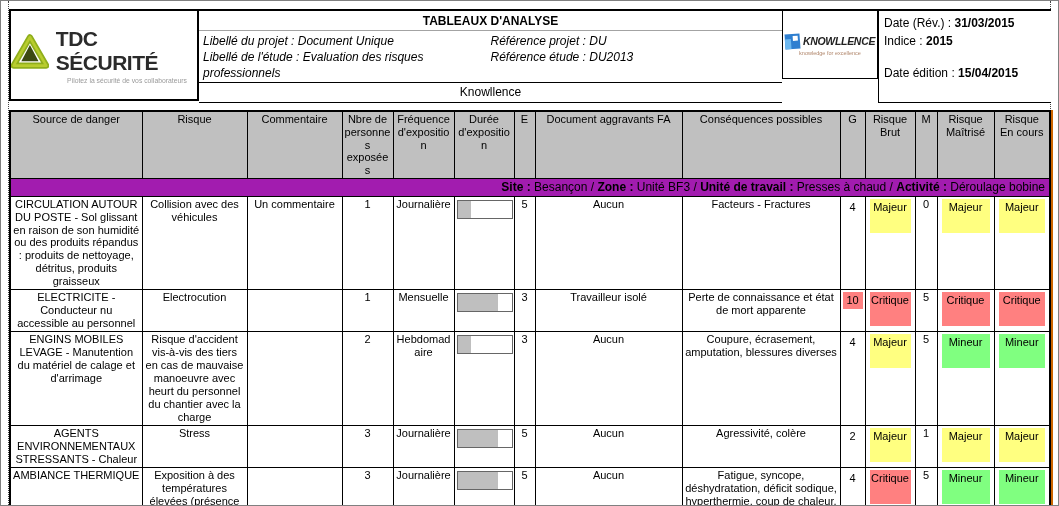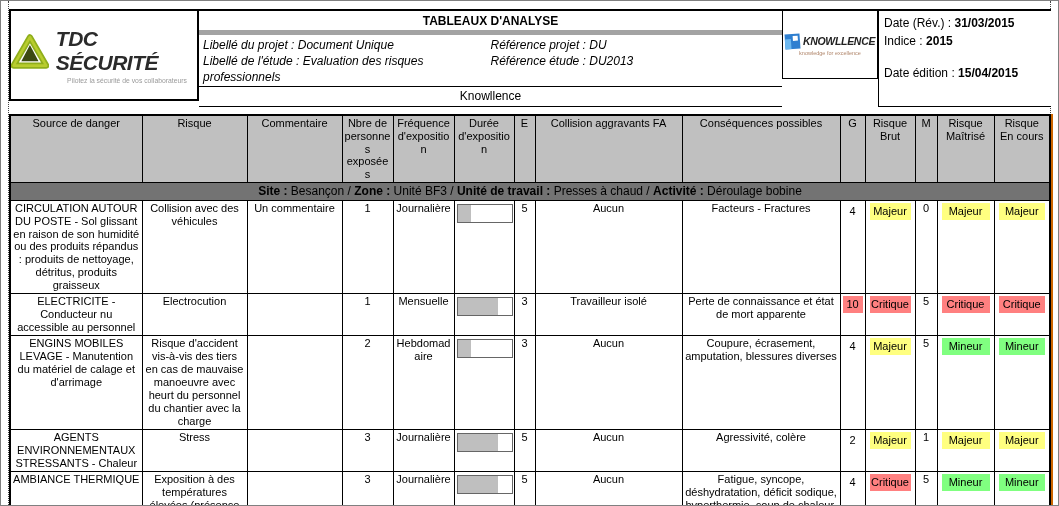--- a/index.html
+++ b/index.html
@@ -11,26 +11,26 @@
   }
   .pageline { position:absolute; top:0; bottom:0; width:0; border-left:1px dotted #444; z-index:0; }
   .pageline.left { left:7px; }
   .pageline.right { left:1049px; }
   .page { position:absolute; left:8px; top:8px; width:1042px; z-index:1; }
 
   
   .header-band { display:flex; width:100%; background:#fff; border-top:2px solid #000; }
   .logo-cell { width:190px; height:90px; border:2px solid #000; border-top:none;
     display:flex; flex-direction:column; align-items:center; justify-content:center; }
-  .logo-row { display:flex; align-items:center; gap:7px;font-style:italic; }
+  .logo-row { display:flex; align-items:center; gap:7px; }
   .logo-title { font-size:21px; font-weight:bold; color:#2b2b2b; letter-spacing:-0.5px; }
   .logo-tagline { font-size:6.8px; color:#9a9a9a; margin-top:2px; margin-left:46px; }
   .center-cell { flex:1; display:flex; flex-direction:column; border-bottom:1px solid #000; }
   .title-row { text-align:center; font-weight:bold; font-size:12px; padding:3px 0 2px;
-    border-bottom:5px solid #a3a3a3; }
+    border-bottom:1px solid #a3a3a3; }
   .info-area { flex:1; display:grid; grid-template-columns: 50% 50%; padding:2px 4px 0; }
   .info-line { font-size:12px; line-height:1.35; padding-right:10px;font-style:italic; }
   .kn-strip { border-top:1px solid #000; text-align:center; font-size:12px; padding:2px 0 3px; }
   .kn-cell { width:96px; height:68px; border:1px solid #000; border-top:none;
     display:flex; flex-direction:column; align-items:center; justify-content:center; }
   .kn-row { display:flex; align-items:center; gap:3px; }
   .kn-icon { width:15px; height:15px; background:#2f7fd0; position:relative; transform:rotate(-4deg); }
   .kn-icon::before { content:""; position:absolute; right:2px; top:2px; width:5px; height:5px; background:#fff; }
   .kn-icon::after { content:""; position:absolute; left:0; bottom:0; width:6px; height:10px; background:#6cb8f0; }
   .kn-name { font-size:10.5px; font-weight:bold; font-style:italic; color:#222; letter-spacing:-0.3px; }
@@ -41,30 +41,30 @@
   .date-line.last { margin-top:14px; }
 
   
   .table-wrap { margin-top:7px; width:fit-content; border-right:2px solid #c60;
     border-bottom:2px solid #c60; }
   table { border-collapse:collapse; table-layout:fixed; width:1040px; background:#fff;
     border:2px solid #000; }
   th, td { border:1px solid #000; font-size:11px; vertical-align:top; text-align:center;
     padding:1px 2px; line-height:1.18; word-wrap:break-word; }
   thead th { background:#c0c0c0; font-weight:normal; height:34px; }
-  tr.site-row td { background:#737373; text-align:center; font-size:12px; padding:1px 4px; height:15px; }
+  tr.site-row td { background:#a21caf; text-align:right; font-size:12px; padding:1px 4px; height:15px; }
   tr.site-row .lbl { font-weight:bold; }
   tbody tr:nth-child(1){ height:72px;padding-left:44px; }
   tbody tr:nth-child(2){ height:30px; }
   tbody tr:nth-child(3){ height:66px; }
   tbody tr:nth-child(4){ height:34px; }
   tbody tr:nth-child(5){ height:60px; }
   tbody tr:nth-child(6){ height:32px; }
   tbody tr:nth-child(7){ height:43px; }
-  .badge { height:17px; line-height:17px; margin:1px 2px; font-size:11px; }
+  .badge { height:34px; line-height:17px; margin:1px 2px; font-size:11px; }
   .gval  { height:17px; line-height:17px; margin:1px 0; }
   .gauge { position:relative; width:56px; height:19px; border:1px solid #666; background:#fff;
     margin:2px auto 0; overflow:hidden; }
   .gauge-fill { position:absolute; left:0; top:0; bottom:0; background:#bfbfbf; }
   .gauge-label { position:absolute; top:18px; font-size:11px; white-space:nowrap; }
 
   
   .tdc-triangle { width:40px; height:36px; }
 </style>
 </head>
@@ -135,21 +135,21 @@
     </colgroup>
     <thead>
       <tr>
         <th>Source de danger</th>
         <th>Risque</th>
         <th>Commentaire</th>
         <th>Nbre de personnes exposées</th>
         <th>Fréquence d'exposition</th>
         <th>Durée d'exposition</th>
         <th>E</th>
-        <th>Collision aggravants FA</th>
+        <th>Document aggravants FA</th>
         <th>Conséquences possibles</th>
         <th>G</th>
         <th>Risque Brut</th>
         <th>M</th>
         <th>Risque Maîtrisé</th>
         <th>Risque En cours</th>
       </tr>
       <tr class="site-row">
         <td colspan="14">
           <span class="lbl">Site : </span><span>Besançon</span><span> / </span><span class="lbl">Zone : </span><span>Unité BF3</span><span> / </span><span class="lbl">Unité de travail : </span><span>Presses à chaud</span><span> / </span><span class="lbl">Activité : </span><span>Déroulage bobine</span>

